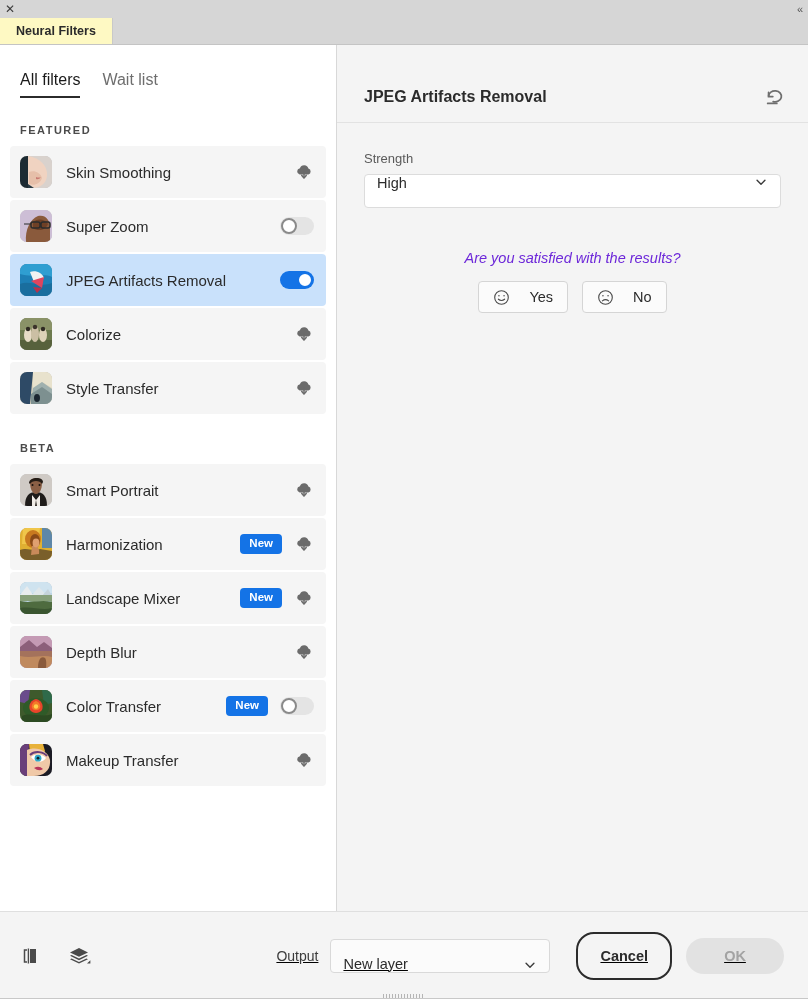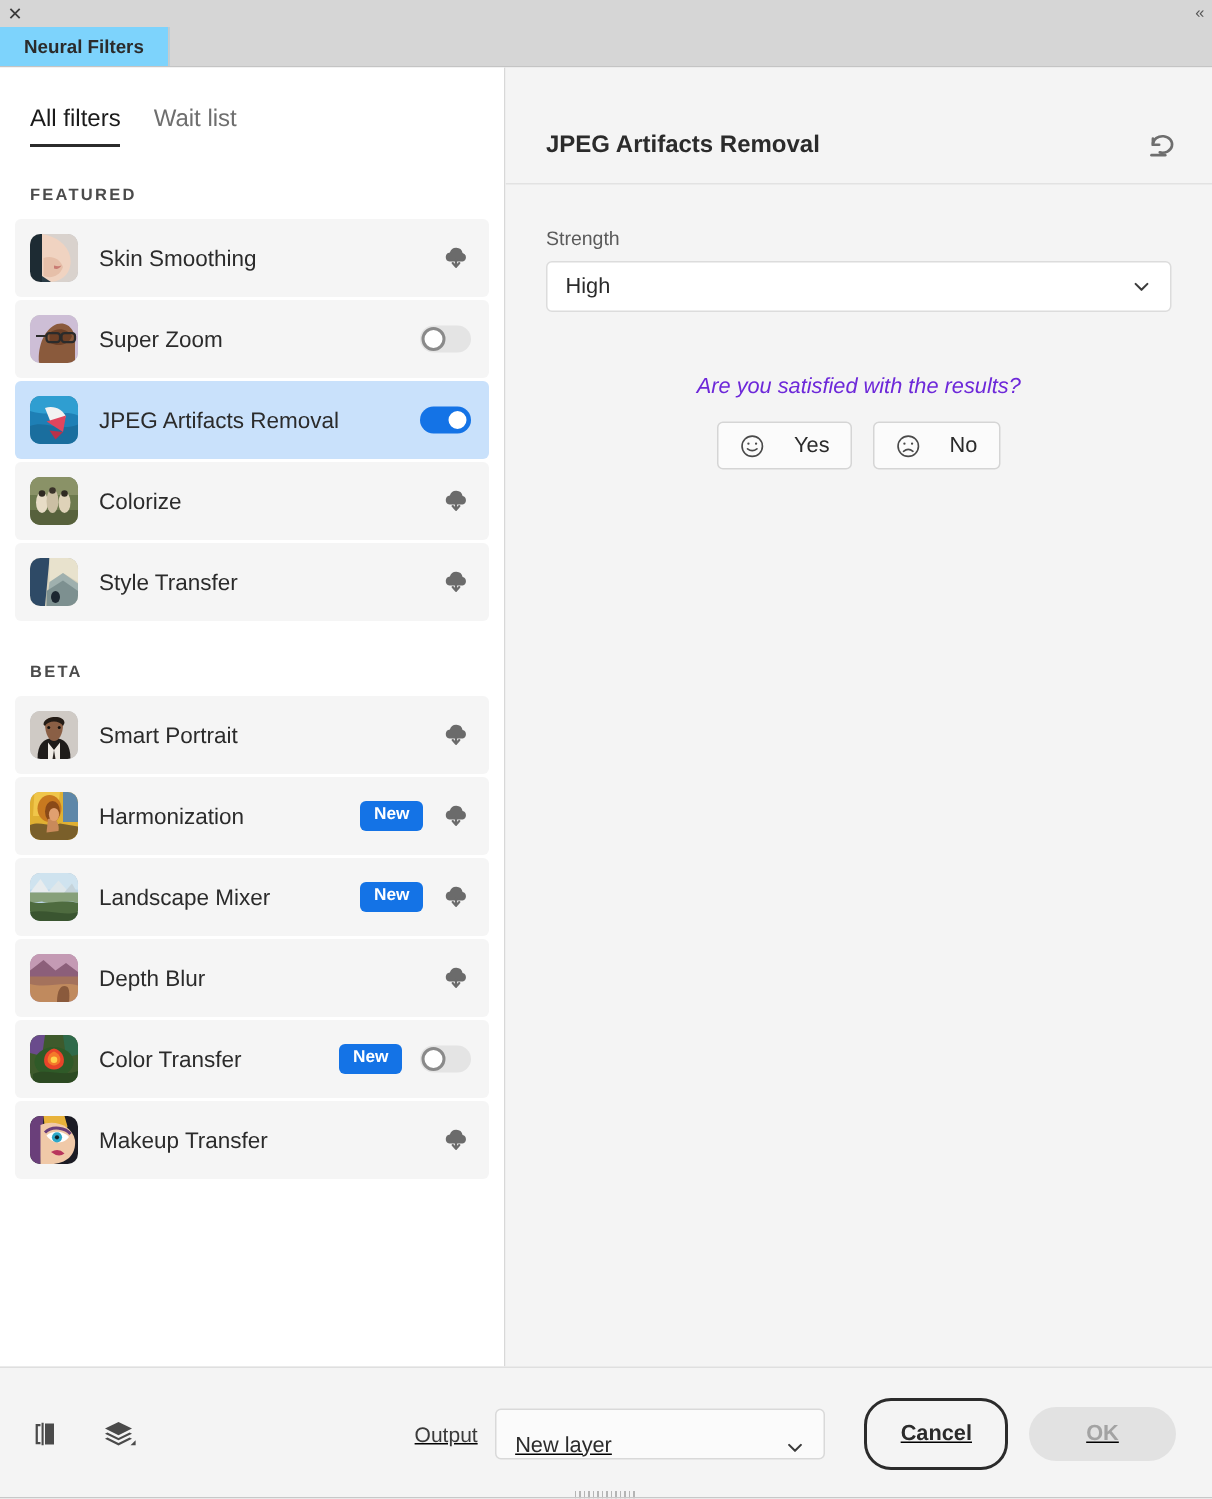--- a/index.html
+++ b/index.html
@@ -44,21 +44,21 @@
   }
   .tabstrip {
     height: 27px;
     background: #d6d6d6;
     display: flex;
     align-items: stretch;
     flex: 0 0 auto;
     border-bottom: 1px solid #c4c4c4;
   }
   .tabstrip .tab {
-    background: #7dd3fc;
+    background: #fef9c3;
     padding: 0 16px;
     display: flex; align-items: center;
     font-size: 12.5px;
     font-weight: bold;
     color: #2b2b2b;
     border-right: 1px solid #c9c9c9;
     cursor: pointer;
   }
 
   
@@ -216,21 +216,21 @@
     font-size: 13px;
     color: #5a5a5a;
     margin-bottom: 8px;
   }
   .select {
     height: 34px;
     background: #fff;
     border: 1px solid #dcdcdc;
     border-radius: 4px;
     display: flex;
-    align-items: center;
+    align-items: flex-start;
     padding: 0 12px;
     font-size: 14.5px;
     color: #2b2b2b;
     cursor: pointer;
   }
   .select .val { flex: 1 1 auto; }
   .chev { width: 14px; height: 14px; flex: 0 0 auto; }
 
   .feedback {
     margin-top: 42px;

